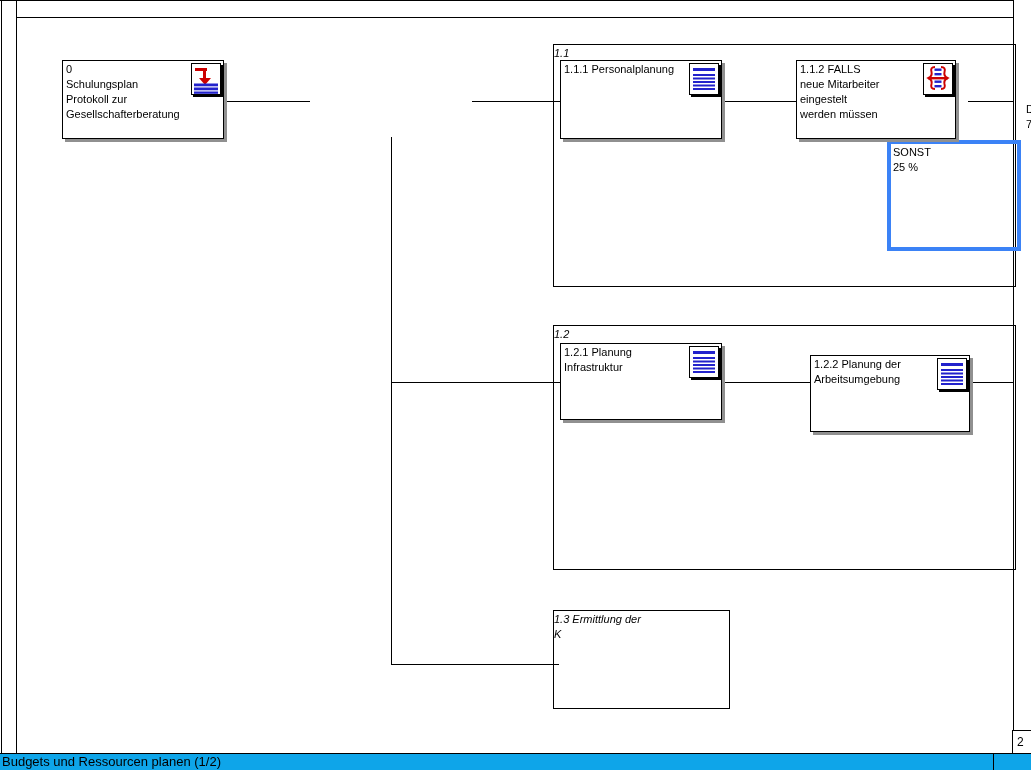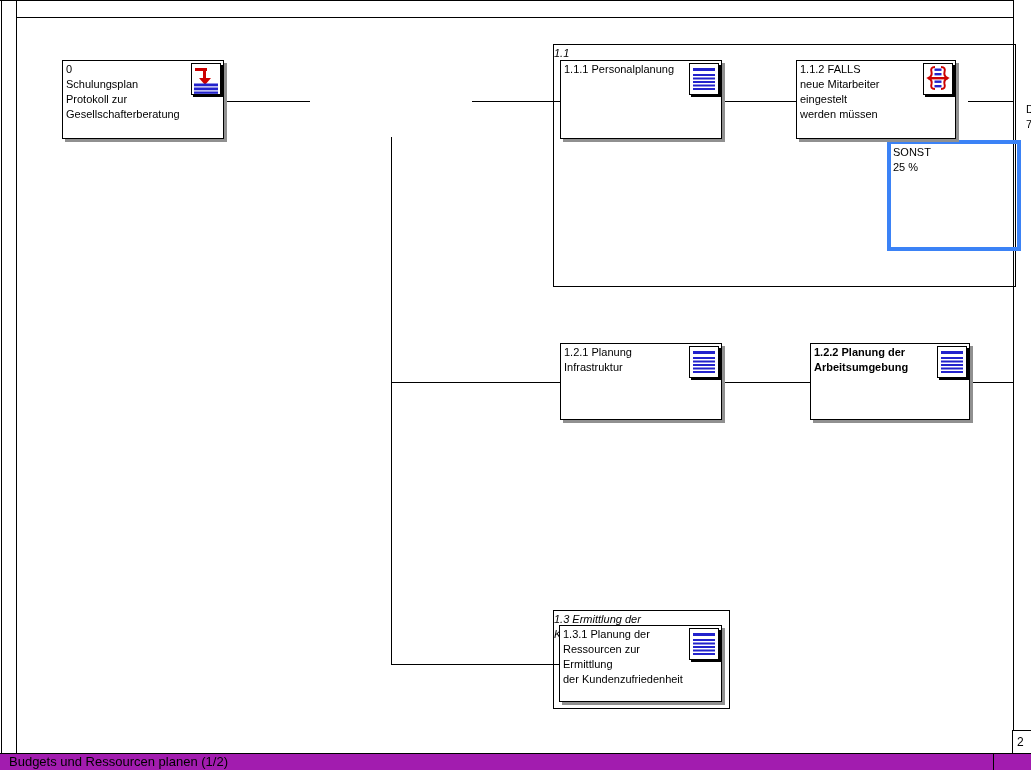--- a/index.html
+++ b/index.html
@@ -12,37 +12,40 @@
   .vline{position:absolute;width:1px;background:#000;}
   .group{position:absolute;border:1px solid #000;background:transparent;}
   .group-label{position:absolute;top:1px;left:0;line-height:15px;white-space:pre-line;font-style:italic;}
   .node{position:absolute;background:#fff;border:1px solid #000;box-shadow:3px 3px 0 #909090;}
   .node-text{position:absolute;top:1px;left:3px;right:31px;line-height:15px;white-space:pre-line;}
   .icon{position:absolute;top:2px;right:2px;width:28px;height:30px;background:#fff;border:1px solid #000;box-shadow:2px 2px 0 #000;}
   .icon svg{display:block;}
   .float-label{position:absolute;line-height:15px;white-space:pre-line;}
   .branch-frame{position:absolute;border:4px solid #3b82f6;background:transparent;}
   .pagenum{position:absolute;left:1012px;top:730px;width:18px;height:22px;border:1px solid #000;background:#fff;font-size:12px;line-height:22px;padding-left:4px;}
-  .statusbar{position:absolute;left:0;top:753px;width:1031px;height:17px;border-top:1px solid #000;background:#a21caf;font-size:13px;line-height:16px;padding-left:9px;box-sizing:border-box;}
+  .statusbar{position:absolute;left:0;top:753px;width:1031px;height:17px;border-top:1px solid #000;background:#0ea5e9;font-size:13px;line-height:16px;padding-left:2px;box-sizing:border-box;}
 </style>
 </head>
 <body>
 
 <div class="canvas">
 
   <div class="hline" style="left:0;top:0;width:1014px;"></div>
   <div class="vline" style="left:1px;top:0;height:753px;"></div>
   <div class="vline" style="left:1013px;top:0;height:753px;"></div>
   <div class="vline" style="left:16px;top:0;height:753px;"></div>
   <div class="hline" style="left:16px;top:17px;width:998px;"></div>
 
   <div class="group" style="left:553px;top:44px;width:461px;height:241px;">
     <div class="group-label">1.1</div>
   </div>
 
+  <div class="group" style="left:553px;top:325px;width:461px;height:243px;">
+    <div class="group-label">1.2</div>
+  </div>
 
   <div class="group" style="left:553px;top:610px;width:175px;height:97px;">
     <div class="group-label">1.3 Ermittlung der
 K</div>
   </div>
 
   <div class="hline" style="left:222px;top:101px;width:88px;"></div>
   <div class="hline" style="left:472px;top:101px;width:88px;"></div>
   <div class="hline" style="left:720px;top:101px;width:90px;"></div>
   <div class="hline" style="left:968px;top:101px;width:46px;"></div>
@@ -116,50 +119,35 @@
         <rect x="3" y="4" width="22" height="3" fill="#2222cc"></rect>
         <rect x="3" y="10" width="22" height="2" fill="#2222cc"></rect>
         <rect x="3" y="13.5" width="22" height="2" fill="#2222cc"></rect>
         <rect x="3" y="17" width="22" height="2" fill="#2222cc"></rect>
         <rect x="3" y="20.5" width="22" height="2" fill="#2222cc"></rect>
         <rect x="3" y="24" width="22" height="2" fill="#2222cc"></rect>
       </svg>
     </div>
   </div>
 
-  <div class="node" style="left:810px;top:343px;width:158px;height:75px;font-weight:bold;">
+  <div class="node" style="left:810px;top:355px;width:158px;height:75px;">
     <div class="node-text">1.2.2 Planung der
 Arbeitsumgebung</div>
     <div class="icon">
       <svg width="28" height="30" viewBox="0 0 28 30">
         <rect x="3" y="4" width="22" height="3" fill="#2222cc"></rect>
         <rect x="3" y="10" width="22" height="2" fill="#2222cc"></rect>
         <rect x="3" y="13.5" width="22" height="2" fill="#2222cc"></rect>
         <rect x="3" y="17" width="22" height="2" fill="#2222cc"></rect>
         <rect x="3" y="20.5" width="22" height="2" fill="#2222cc"></rect>
         <rect x="3" y="24" width="22" height="2" fill="#2222cc"></rect>
       </svg>
     </div>
   </div>
 
-  <div class="node" style="left:559px;top:625px;width:161px;height:75px;">
-    <div class="node-text">1.3.1 Planung der
-Ressourcen zur Ermittlung
-der Kundenzufriedenheit</div>
-    <div class="icon">
-      <svg width="28" height="30" viewBox="0 0 28 30">
-        <rect x="3" y="4" width="22" height="3" fill="#2222cc"></rect>
-        <rect x="3" y="10" width="22" height="2" fill="#2222cc"></rect>
-        <rect x="3" y="13.5" width="22" height="2" fill="#2222cc"></rect>
-        <rect x="3" y="17" width="22" height="2" fill="#2222cc"></rect>
-        <rect x="3" y="20.5" width="22" height="2" fill="#2222cc"></rect>
-        <rect x="3" y="24" width="22" height="2" fill="#2222cc"></rect>
-      </svg>
-    </div>
-  </div>
 
   <div class="pagenum">2</div>
 
   <div class="statusbar">
     <span>Budgets und Ressourcen planen (1/2)</span>
   </div>
   <div class="vline" style="left:993px;top:754px;height:16px;"></div>
 
 </div>
 

